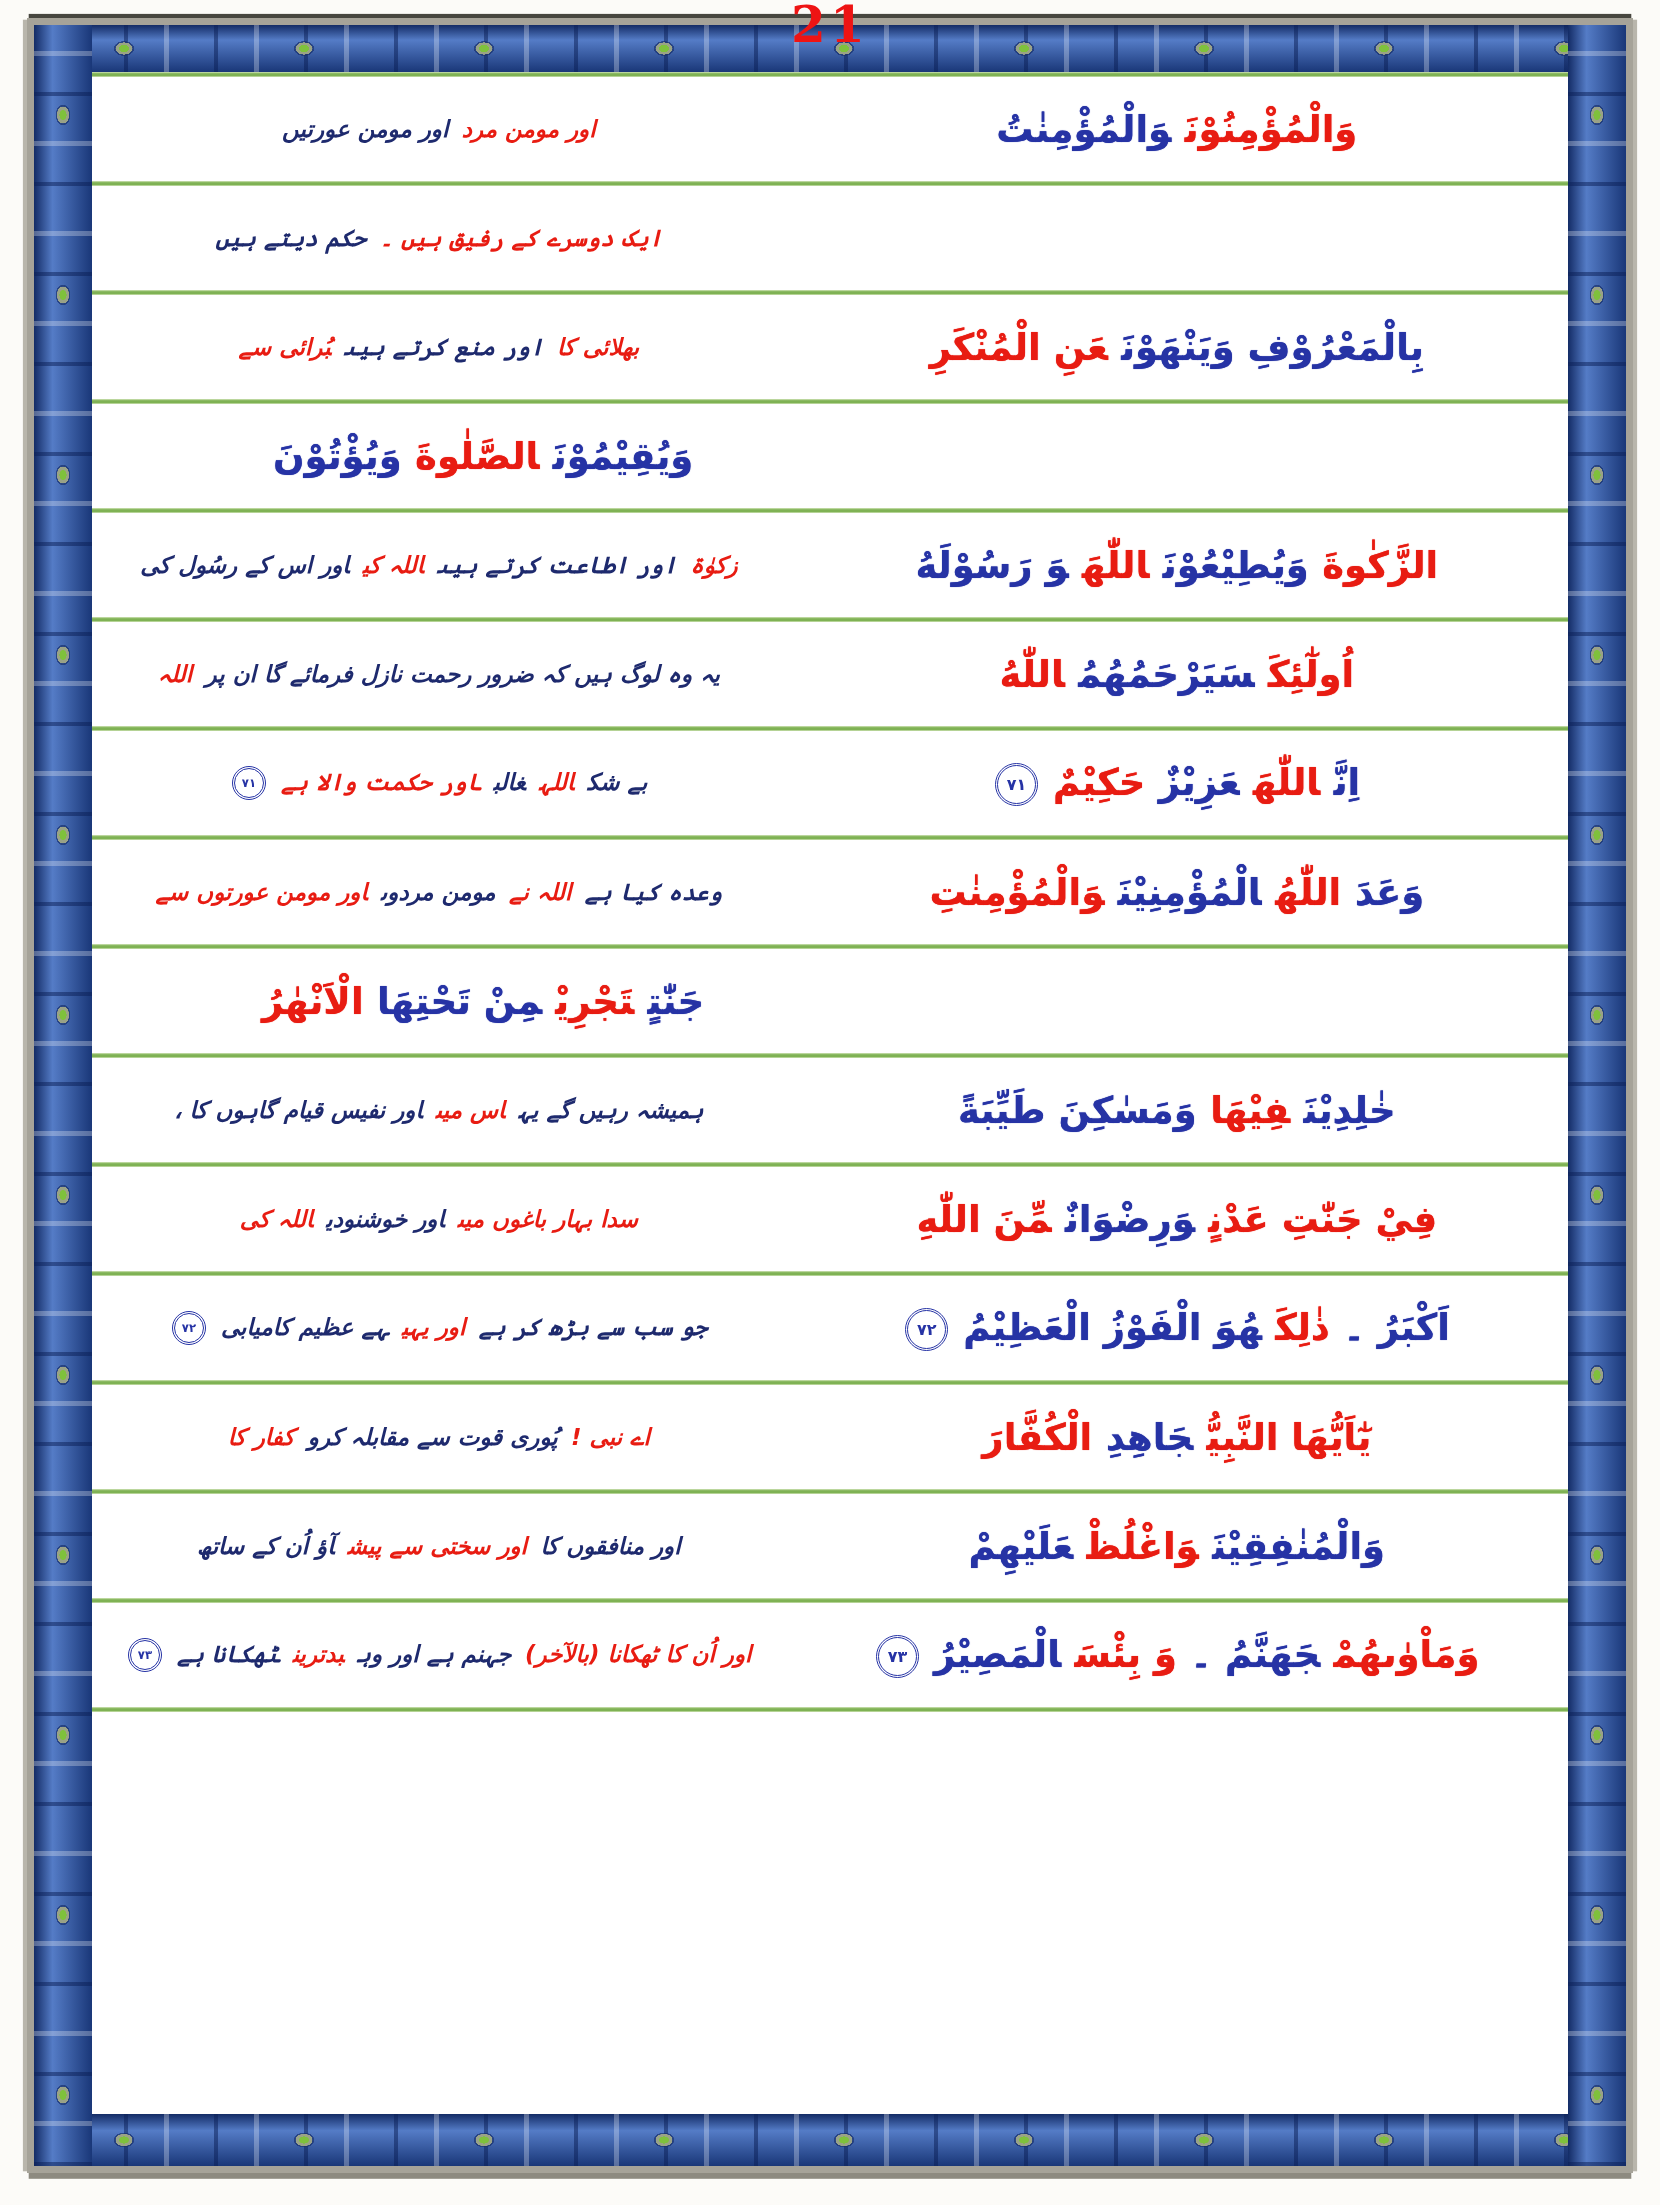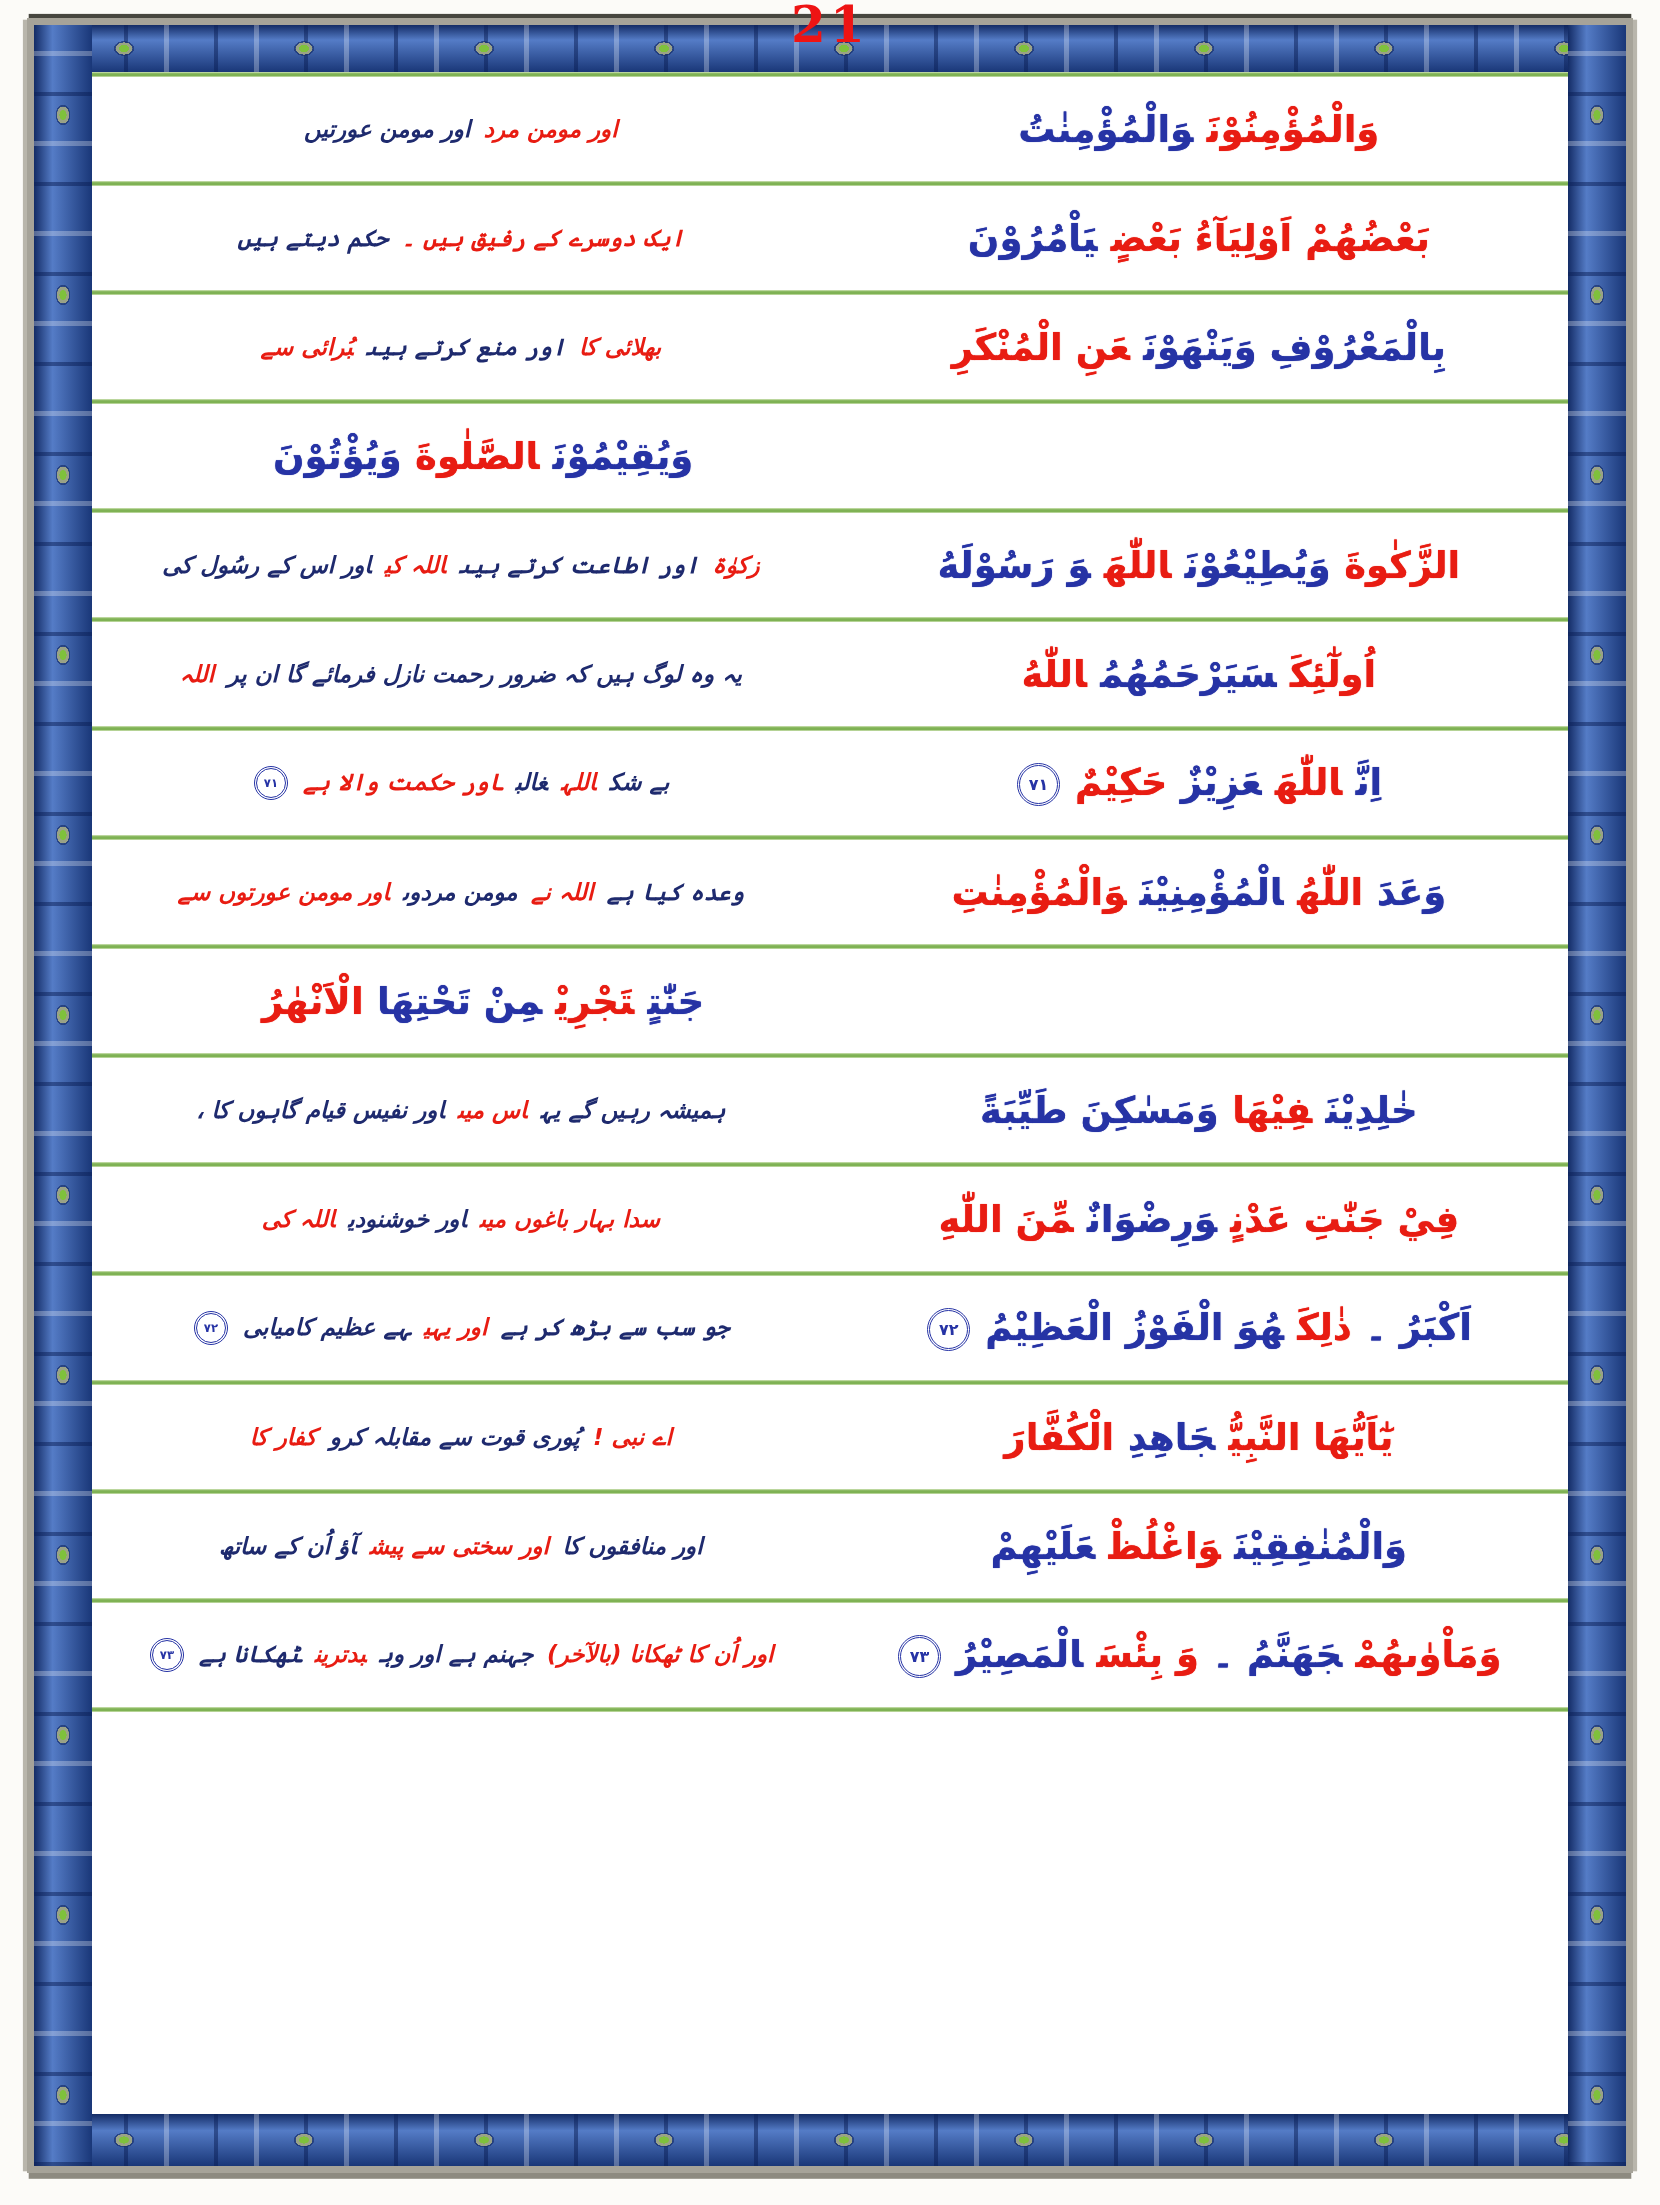--- a/index.html
+++ b/index.html
@@ -59,21 +59,21 @@
   }
   .rows{display:flex;flex-direction:column;}
   .sep{
     height:5px;flex:none;
     background:linear-gradient(180deg,#d3e5ba,var(--separator-green) 35%,var(--separator-green) 72%,#d3e5ba);
   }
   .row{height:104px;flex:none;display:flex;align-items:center;}
   .urdu{
     width:47%;flex:none;text-align:center;direction:rtl;white-space:nowrap;
     font-family:"DejaVu Sans",sans-serif;font-style:italic;font-weight:700;
-    font-size:23px;color:var(--urdu-blue);margin-left:22px;
+    font-size:23px;color:var(--urdu-blue);
   }
   .arabic{
     width:53%;flex:none;text-align:center;direction:rtl;white-space:nowrap;
     font-family:"DejaVu Sans",sans-serif;font-weight:700;
     font-size:37px;color:var(--arabic-blue);
     text-shadow:0 0 0.8px currentColor;
   }
   .seg{margin:0 6.7px;}
   .seg.red{color:var(--text-red);}
   .seg.blue{color:inherit;}
@@ -101,21 +101,20 @@
     <div class="content">
       <div class="rows" id="rows">
           <div class="sep"></div>
           <div class="row">
             <div class="urdu" dir="rtl"><span class="seg red">اور مومن مرد</span><span class="seg blue">اور مومن عورتیں</span></div>
             <div class="arabic" dir="rtl"><span class="seg red">وَالْمُؤْمِنُوْنَ</span><span class="seg blue">وَالْمُؤْمِنٰتُ</span></div>
           </div>
           <div class="sep"></div>
           <div class="row">
             <div class="urdu" dir="rtl"><span class="seg red">ایک دوسرے کے رفیق ہیں ۔</span><span class="seg blue">حکم دیتے ہیں</span></div>
-            <div class="arabic" dir="rtl"><span class="seg red">بَعْضُهُمْ اَوْلِيَآءُ بَعْضٍ</span><span class="seg blue">يَاْمُرُوْنَ</span></div>
           </div>
           <div class="sep"></div>
           <div class="row">
             <div class="urdu" dir="rtl"><span class="seg red">بھلائی کا</span><span class="seg blue">اور منع کرتے ہیں</span><span class="seg red">بُرائی سے</span></div>
             <div class="arabic" dir="rtl"><span class="seg blue">بِالْمَعْرُوْفِ وَيَنْهَوْنَ</span><span class="seg red">عَنِ الْمُنْكَرِ</span></div>
           </div>
           <div class="sep"></div>
           <div class="row">
             <div class="arabic" dir="rtl"><span class="seg blue">وَيُقِيْمُوْنَ</span><span class="seg red">الصَّلٰوةَ</span><span class="seg blue">وَيُؤْتُوْنَ</span></div>
           </div>

